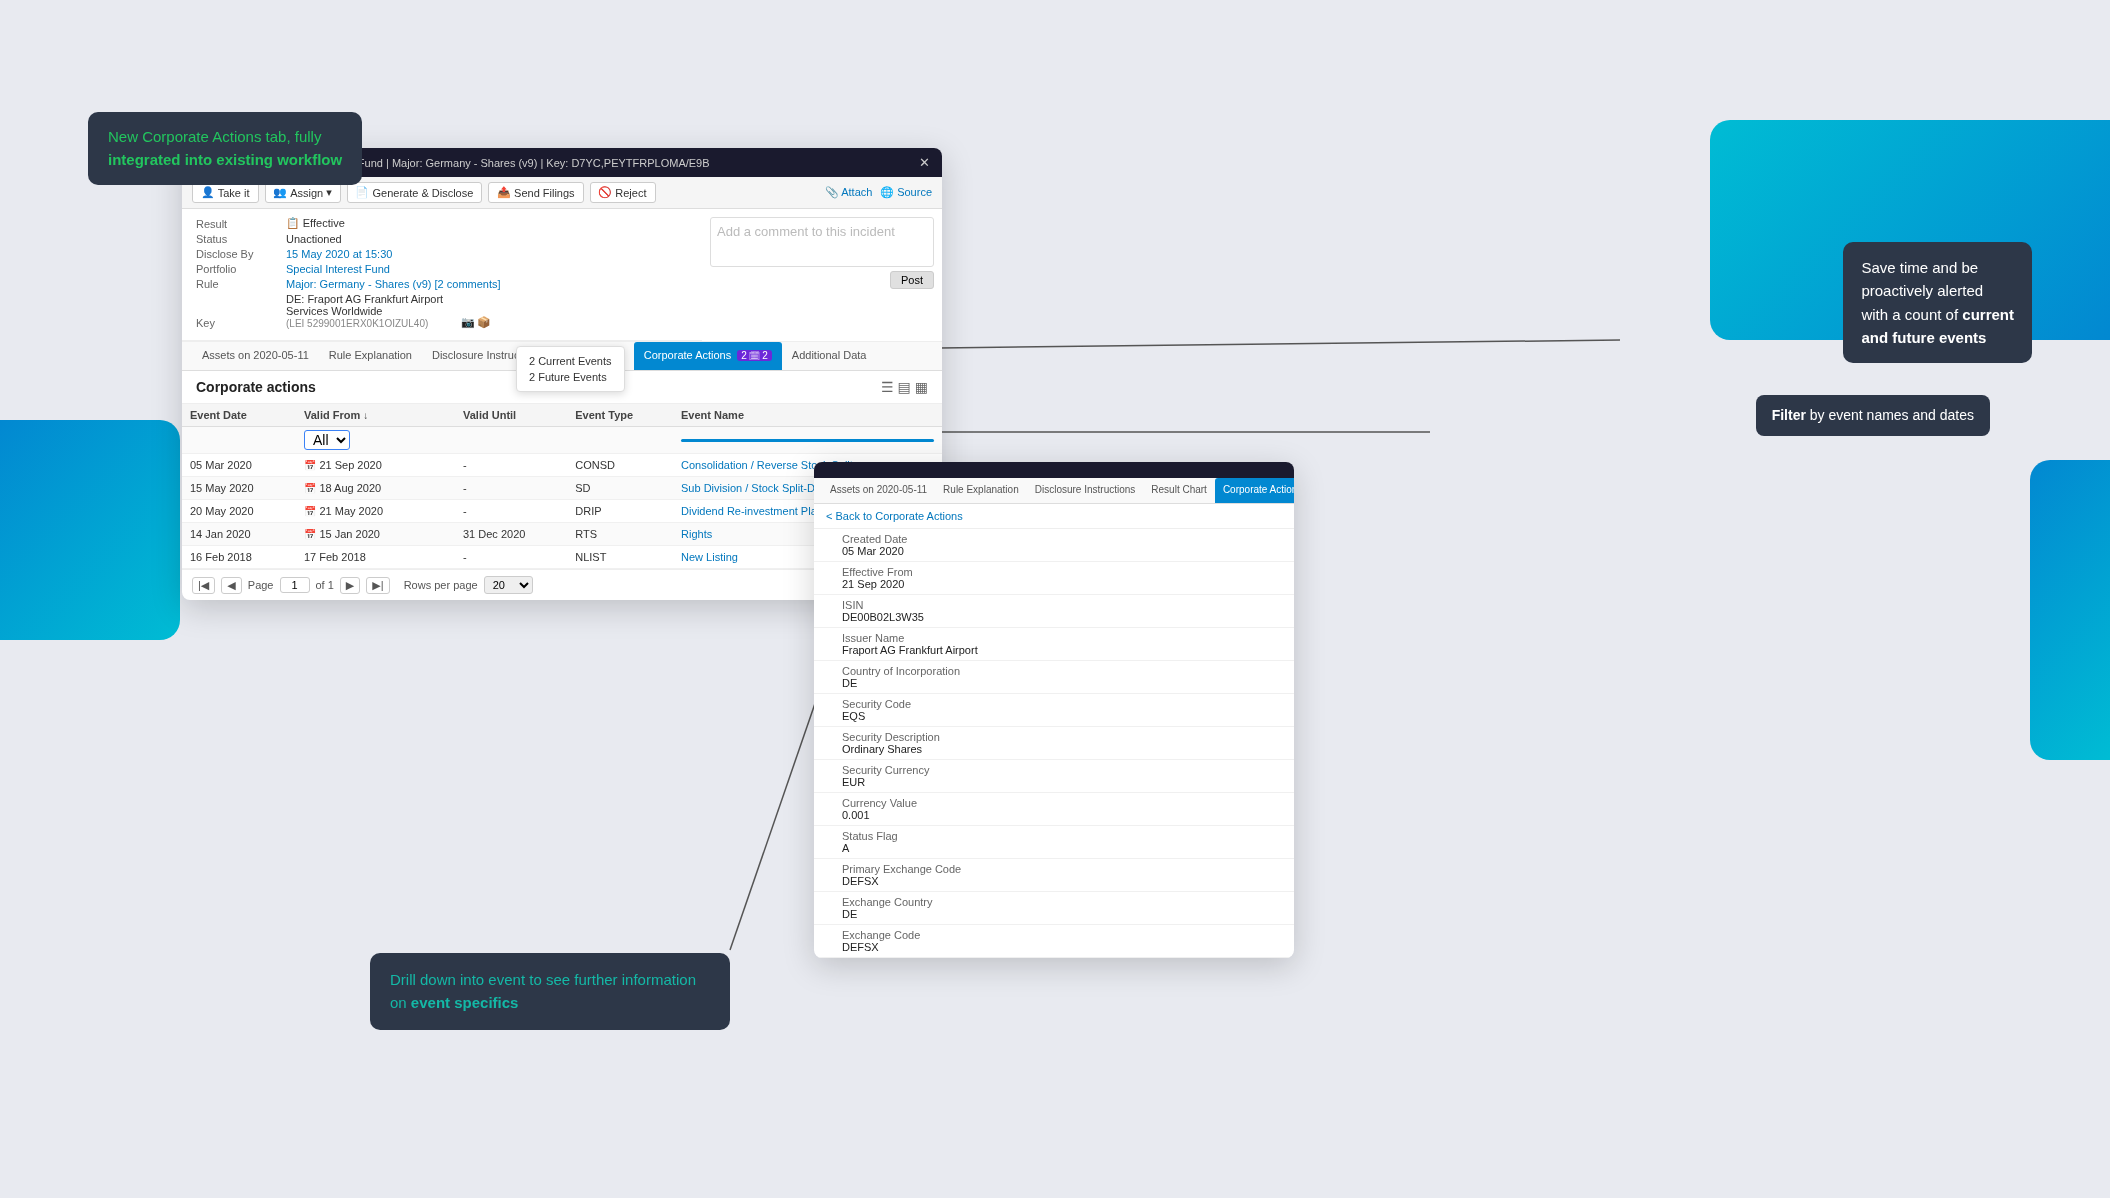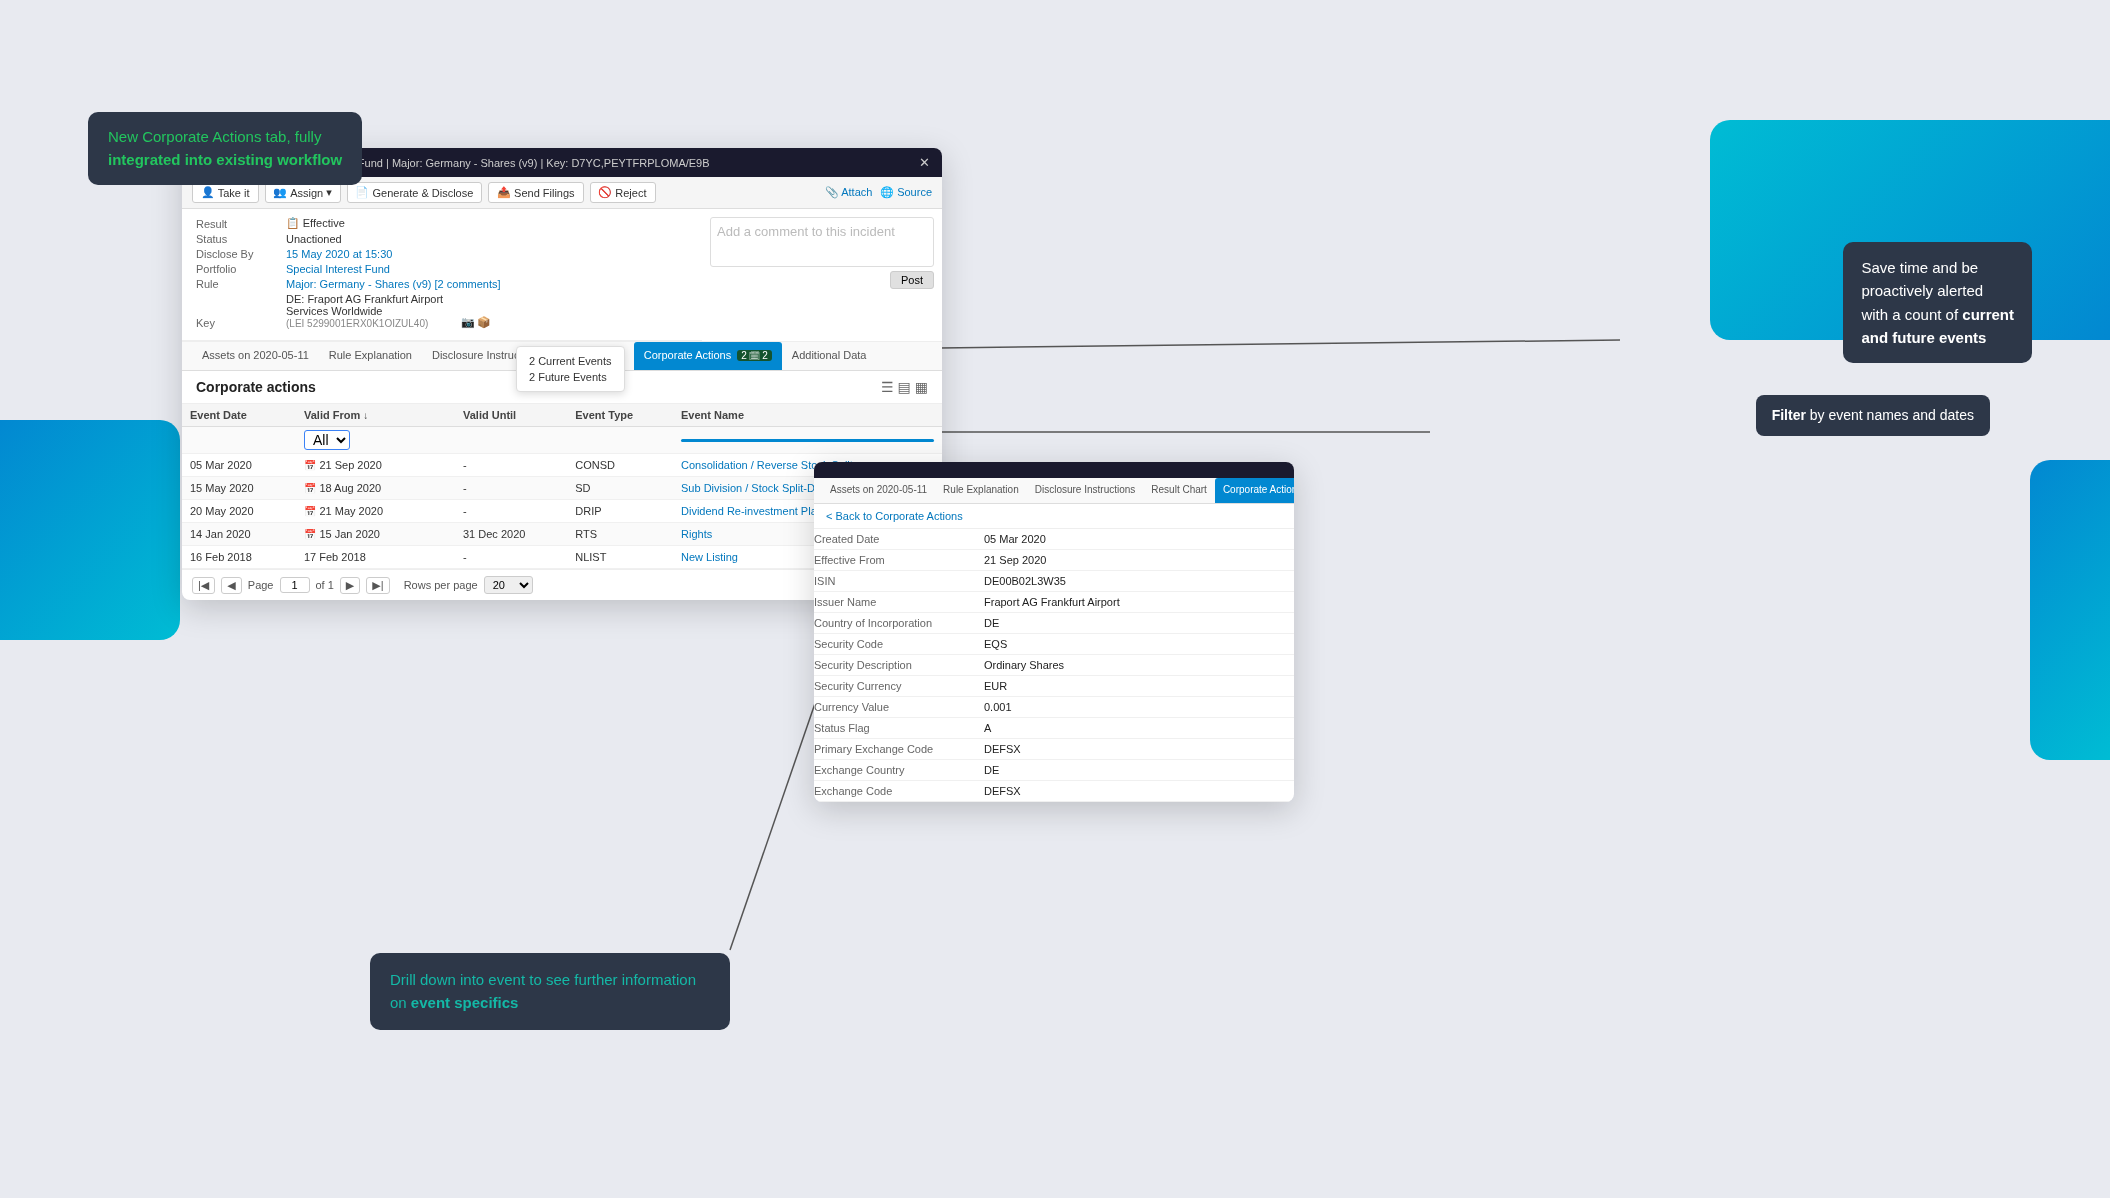--- a/index.html
+++ b/index.html
@@ -159,21 +159,21 @@
     .tab.active {
       background: #0288d1;
       color: #fff;
       border-radius: 3px 3px 0 0;
     }
     .tab-badge {
       display: inline-flex;
       align-items: center;
       gap: 2px;
       margin-left: 3px;
-      background: #14532d;
+      background: #6d28d9;
       color: #fff;
       border-radius: 3px;
       padding: 0 4px;
       font-size: 10px;
     }
     .tab-badge-icon { font-size: 9px; }
 
     
     .corp-actions-header {
       display: flex;
@@ -335,21 +335,22 @@
       color: #222;
       margin: 0;
     }
     .detail-body {
       padding: 0;
       font-size: 11px;
     }
     .detail-row {
       display: flex;
       border-bottom: 1px solid #f0f0f0;
-      padding: 4px 0;
+      padding: 4px 28px;
+      flex-direction: column;
     }
     .detail-row-label {
       width: 170px;
       flex-shrink: 0;
       color: #666;
       font-weight: 500;
     }
     .detail-row-value { color: #222; }
 
     

